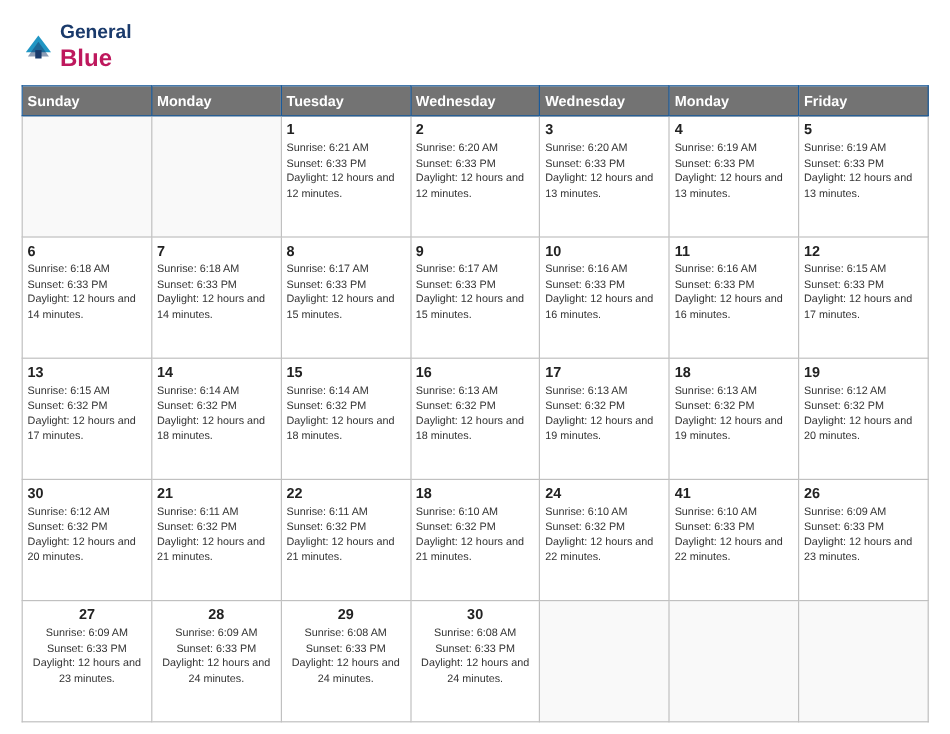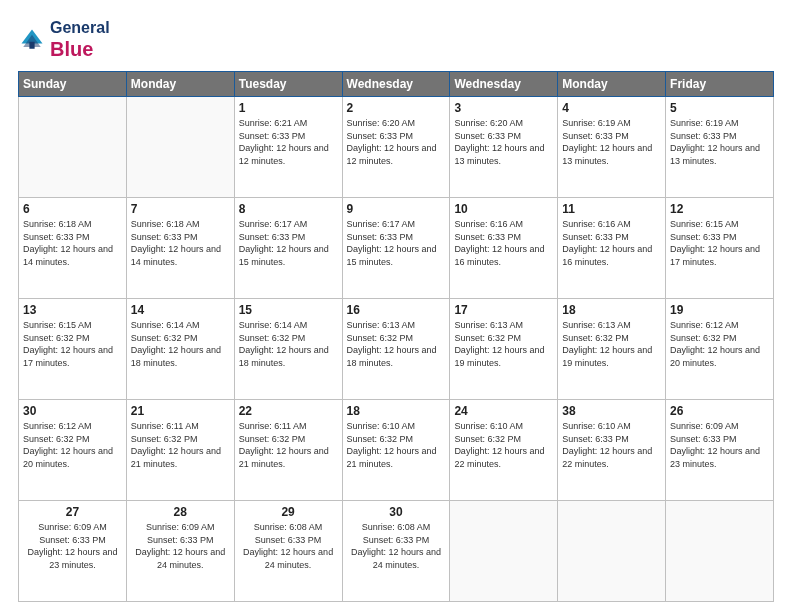--- a/index.html
+++ b/index.html
@@ -271,21 +271,21 @@
 Sunset: 6:32 PM
 Daylight: 12 hours and 21 minutes.</div>
           </td>
           <td>
             <span class="day-number">24</span>
             <div class="day-info" style="white-space: pre-line;">Sunrise: 6:10 AM
 Sunset: 6:32 PM
 Daylight: 12 hours and 22 minutes.</div>
           </td>
           <td>
-            <span class="day-number">38</span>
+            <span class="day-number">41</span>
             <div class="day-info" style="white-space: pre-line;">Sunrise: 6:10 AM
 Sunset: 6:33 PM
 Daylight: 12 hours and 22 minutes.</div>
           </td>
           <td>
             <span class="day-number">26</span>
             <div class="day-info" style="white-space: pre-line;">Sunrise: 6:09 AM
 Sunset: 6:33 PM
 Daylight: 12 hours and 23 minutes.</div>
           </td>

